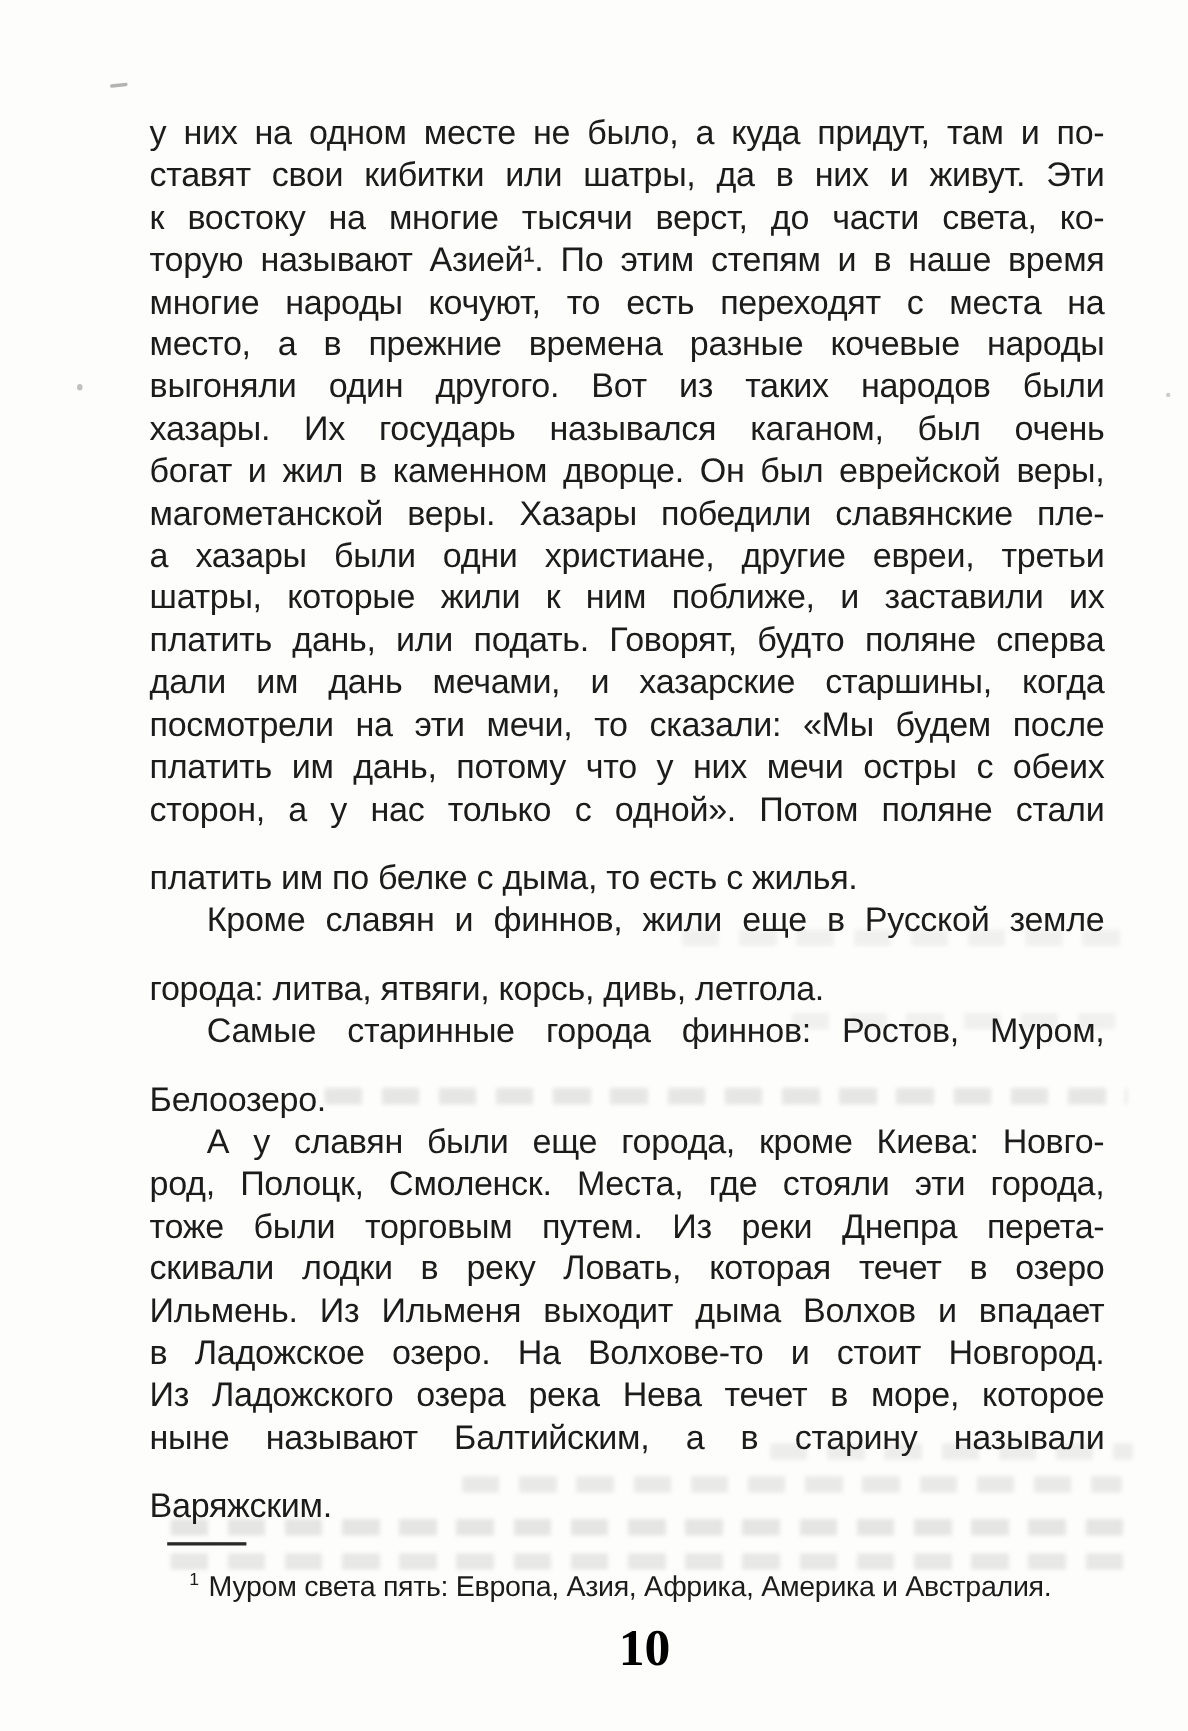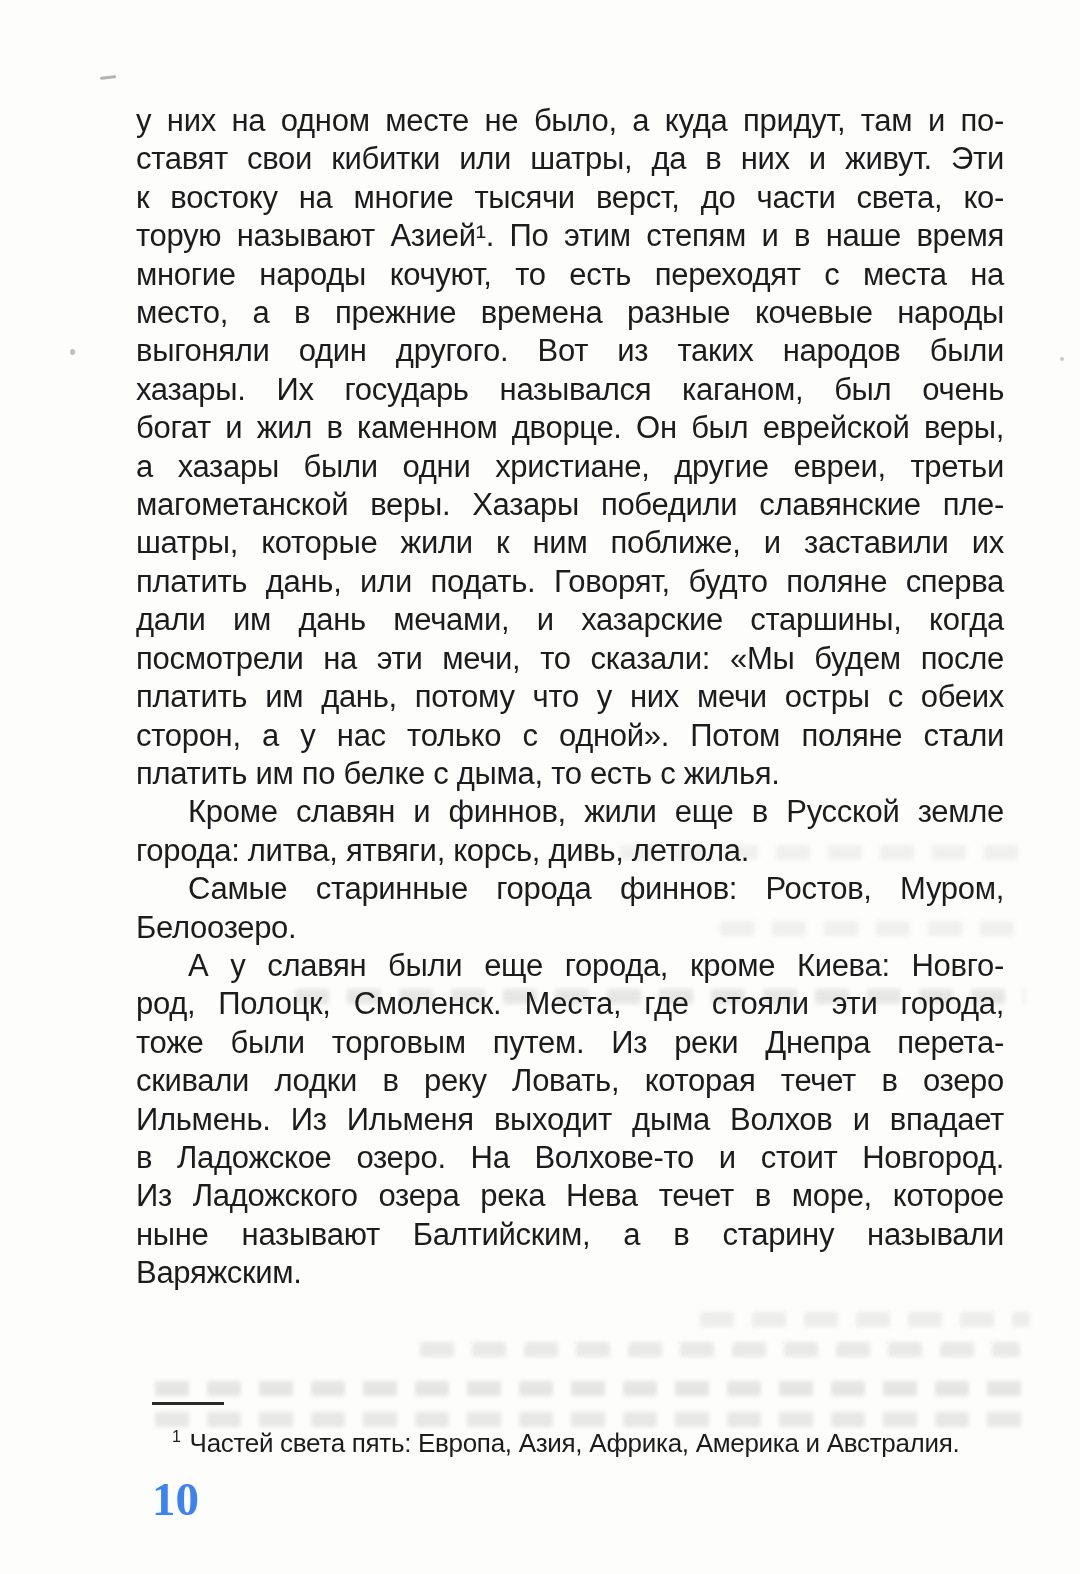--- a/index.html
+++ b/index.html
@@ -23,21 +23,21 @@
     font-size: 31px;
     line-height: 38.4px;
     letter-spacing: -0.3px;
   }
   .line {
     text-align: justify;
     text-align-last: justify;
     text-justify: inter-word;
     white-space: nowrap;
   }
-  .line.para-end { text-align-last: left; }
+  .line.para-end { text-align-last: left; margin-top: 24px; }
   .line.indent { text-indent: 52px; }
   
   .footnote-rule {
     position: absolute;
     left: 152px; top: 1402px;
     width: 72px; height: 3px;
     background: #2a2a2a;
   }
   .footnote {
     position: absolute;
@@ -54,24 +54,25 @@
   .footnote sup {
     font-size: 16px;
     vertical-align: 10px;
     margin-right: 9px;
   }
   
   .page-number {
     position: absolute;
     left: 152px; top: 1472px;
     width: 868px;
+    text-align: center;
     font-family: "Liberation Serif", "DejaVu Serif", serif;
     font-weight: 700;
     font-size: 47px;
-    color: #3b82f6;
+    color: #000000;
   }
   
   .ghost {
     position: absolute;
     height: 15px;
     border-radius: 2px;
     background: repeating-linear-gradient(90deg,
       rgba(150,150,150,0.55) 0px, rgba(150,150,150,0.55) 34px,
       rgba(150,150,150,0.0) 34px, rgba(150,150,150,0.0) 52px);
     filter: blur(2px);
@@ -109,22 +110,22 @@
   <div class="textblock">
     <div class="line">у них на одном месте не было, а куда придут, там и по-</div>
     <div class="line">ставят свои кибитки или шатры, да в них и живут. Эти</div>
     <div class="line">к востоку на многие тысячи верст, до части света, ко-</div>
     <div class="line">торую называют Азией¹. По этим степям и в наше время</div>
     <div class="line">многие народы кочуют, то есть переходят с места на</div>
     <div class="line">место, а в прежние времена разные кочевые народы</div>
     <div class="line">выгоняли один другого. Вот из таких народов были</div>
     <div class="line">хазары. Их государь назывался каганом, был очень</div>
     <div class="line">богат и жил в каменном дворце. Он был еврейской веры,</div>
+    <div class="line">магометанской веры. Хазары победили славянские пле-</div>
     <div class="line">а хазары были одни христиане, другие евреи, третьи</div>
-    <div class="line">магометанской веры. Хазары победили славянские пле-</div>
     <div class="line">шатры, которые жили к ним поближе, и заставили их</div>
     <div class="line">платить дань, или подать. Говорят, будто поляне сперва</div>
     <div class="line">дали им дань мечами, и хазарские старшины, когда</div>
     <div class="line">посмотрели на эти мечи, то сказали: «Мы будем после</div>
     <div class="line">платить им дань, потому что у них мечи остры с обеих</div>
     <div class="line">сторон, а у нас только с одной». Потом поляне стали</div>
     <div class="line para-end">платить им по белке с дыма, то есть с жилья.</div>
     <div class="line indent">Кроме славян и финнов, жили еще в Русской земле</div>
     <div class="line para-end">города: литва, ятвяги, корсь, дивь, летгола.</div>
     <div class="line indent">Самые старинные города финнов: Ростов, Муром,</div>
@@ -135,18 +136,18 @@
     <div class="line">скивали лодки в реку Ловать, которая течет в озеро</div>
     <div class="line">Ильмень. Из Ильменя выходит дыма Волхов и впадает</div>
     <div class="line">в Ладожское озеро. На Волхове-то и стоит Новгород.</div>
     <div class="line">Из Ладожского озера река Нева течет в море, которое</div>
     <div class="line">ныне называют Балтийским, а в старину называли</div>
     <div class="line para-end">Варяжским.</div>
   </div>
 
   <div class="footnote-rule"></div>
   <div class="footnote">
-    <sup>1</sup><span>Частей света пять: Европа, Азия, Африка, Америка и Австралия.</span>
+    <sup>1</sup><span>Муром света пять: Европа, Азия, Африка, Америка и Австралия.</span>
   </div>
 
   <div class="page-number">10</div>
 
 </div>
 
 </body></html>

